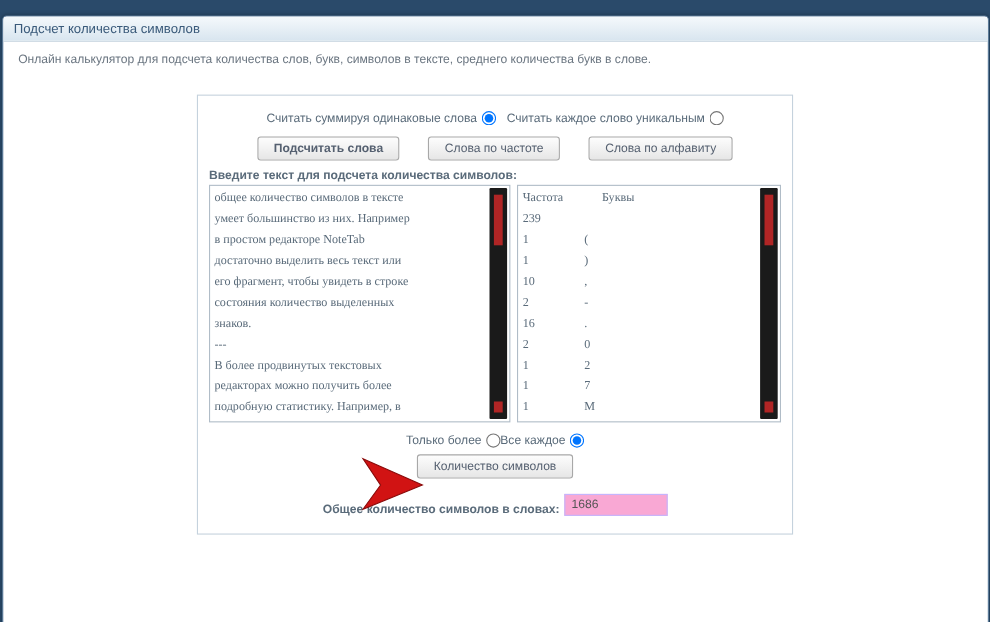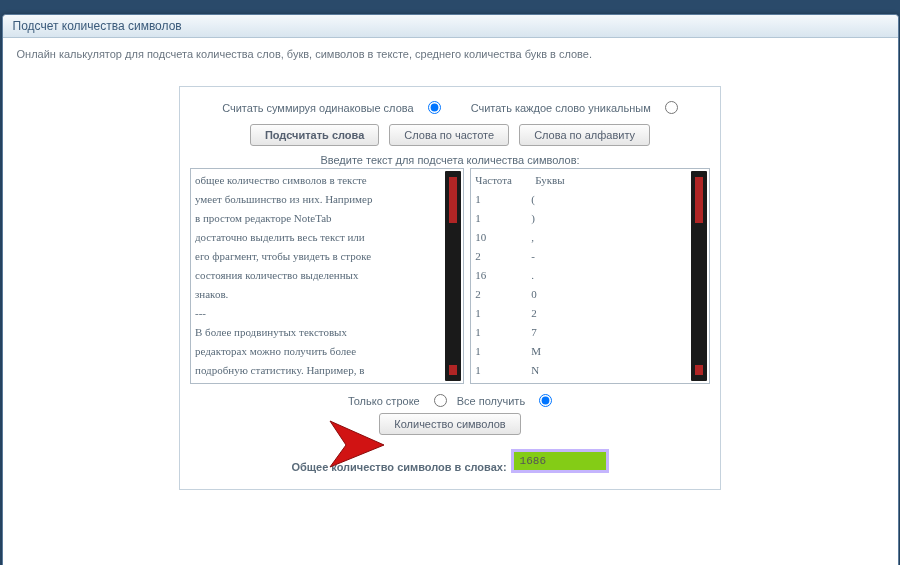--- a/index.html
+++ b/index.html
@@ -1,58 +1,58 @@
 <!DOCTYPE html>
 <html><head>
 <meta charset="utf-8">
 <style>
 html,body{margin:0;padding:0;font-family:Verdana,Arial,sans-serif;font-size:11px;background:#2a4a6a}
 .window{width:895px;height:560px;margin:14px auto;background:#fff;border:1px solid #5a7a9a;border-radius:4px;box-shadow:0 0 4px rgba(0,0,0,.3);position:relative;overflow:hidden}
 .titlebar{height:22px;line-height:22px;padding:0 10px;color:#3a5a7a;font-size:12px;background:linear-gradient(#f5f9fc,#d8e5ef);border-bottom:1px solid #b3c6d5;border-radius:4px 4px 0 0}
 .subtitle{padding:10px 14px 4px;color:#6a7580;font-size:11px}
 .panel{width:520px;margin:22px auto 0;border:1px solid #c5d2dd;background:#fff;padding:8px 10px 12px;position:relative}
-.row{display:flex;align-items:center;justify-content:center;gap:10px;margin:6px 0}
+.row{display:flex;align-items:center;justify-content:center;margin:6px 0}
 .lbl{color:#5a6b7a}
 input[type=radio]{margin:0 0 0 4px;vertical-align:middle}
 .btn{display:inline-block;background:linear-gradient(#fdfdfd,#e6e6e6);border:1px solid #a8a8a8;border-radius:3px;padding:4px 14px;color:#556070;font-size:11px;cursor:pointer;font-family:inherit}
 .btn-primary{font-weight:bold}
-.section-title{text-align:center;font-weight:normal;color:#5a6b7a;margin:8px 0 2px}
+.section-title{text-align:left;font-weight:bold;color:#5a6b7a;margin:8px 0 2px}
 .textareas{display:flex;gap:6px}
 .ta{flex:1;height:210px;border:1px solid #b0bcc7;background:#fff;color:#5a6b7a;font-size:11px;line-height:19px;padding:2px 4px;overflow:hidden;position:relative;font-family:Liberation Serif, serif}
 .ta .scroll{position:absolute;top:2px;right:2px;bottom:2px;width:16px;background:#1a1a1a;border-radius:1px}
 .ta .scroll::before{content:"";position:absolute;left:4px;right:4px;top:6px;height:46px;background:#b02525}
 .ta .scroll::after{content:"";position:absolute;left:4px;right:4px;bottom:6px;height:10px;background:#b02525}
 .ta-left{flex:1.15}
-.freq-header{display:flex;gap:12px;font-weight:normal;color:#5a6b7a}
+.freq-header{display:flex;gap:24px;font-weight:normal;color:#5a6b7a}
 .freq-row{display:flex;gap:8px;color:#5a6b7a}
 .freq-c1{width:48px}
 .totals{display:flex;gap:40px;margin:14px 0 4px;justify-content:center}
 .tot-col{display:flex;flex-direction:row;align-items:flex-end;gap:4px}
 .tot-lbl{color:#5a6b7a;font-weight:bold;font-size:11px}
-.inp{border:3px solid #c4b5fd;background:#84cc16;padding:3px 6px;font-size:11px;width:80px;color:#555;font-family:Liberation Mono, monospace}
+.inp{border:1px solid #c4b5fd;background:#f9a8d4;padding:3px 6px;font-size:11px;width:80px;color:#555;font-family:Liberation Sans, sans-serif}
 .arrow{position:absolute;left:148px;bottom:20px;width:60px;height:52px;pointer-events:none}
 </style>
 </head>
 <body>
 
 <div class="window">
   <div class="titlebar">Подсчет количества символов</div>
   <div class="subtitle">Онлайн калькулятор для подсчета количества слов, букв, символов в тексте, среднего количества букв в слове.</div>
 
   <div class="panel">
 
     <div class="row">
       <span class="lbl">Считать суммируя одинаковые слова</span>
       <input type="radio" name="mode" checked="" style="">
       <span style="width:10px"></span>
       <span class="lbl">Считать каждое слово уникальным</span>
       <input type="radio" name="mode" style="">
     </div>
 
-    <div class="row" style="margin-top:10px">
+    <div class="row" style="gap:26px;margin-top:10px">
       <button class="btn btn-primary">Подсчитать слова</button>
       <button class="btn">Слова по частоте</button>
       <button class="btn">Слова по алфавиту</button>
     </div>
 
     <div class="section-title">Введите текст для подсчета количества символов:</div>
 
     <div class="textareas">
       <div class="ta ta-left">
         <div id="input-lines" style="white-space:pre-line;padding-right:20px">общее количество символов в тексте
@@ -69,20 +69,24 @@
 Microsoft Word 2007 в том же самом</div>
         <div class="scroll"></div>
       </div>
       <div class="ta">
         <div style="padding-right:20px">
           <div class="freq-header">
             <span class="freq-c1">Частота</span>
             <span>Буквы</span>
           </div>
           <div id="freq-rows">
+              <div class="freq-row">
+                <span class="freq-c1">239</span>
+                <span></span>
+              </div>
               <div class="freq-row">
                 <span class="freq-c1">1</span>
                 <span>(</span>
               </div>
               <div class="freq-row">
                 <span class="freq-c1">1</span>
                 <span>)</span>
               </div>
               <div class="freq-row">
                 <span class="freq-c1">10</span>
@@ -116,23 +120,23 @@
                 <span class="freq-c1">1</span>
                 <span>N</span>
               </div>
             </div>
         </div>
         <div class="scroll"></div>
       </div>
     </div>
 
     <div class="row" style="margin-top:10px">
-      <span class="lbl">Только строке</span>
+      <span class="lbl">Только более</span>
       <input type="radio" name="filter" style="">
-      <span class="lbl">Все получить</span>
+      <span class="lbl">Все каждое</span>
       <input type="radio" name="filter" checked="" style="">
     </div>
 
     <div class="row">
       <button class="btn">Количество символов</button>
     </div>
 
     <div class="totals">
       <div class="tot-col">
         <span class="tot-lbl">Общее количество символов в словах:</span>

